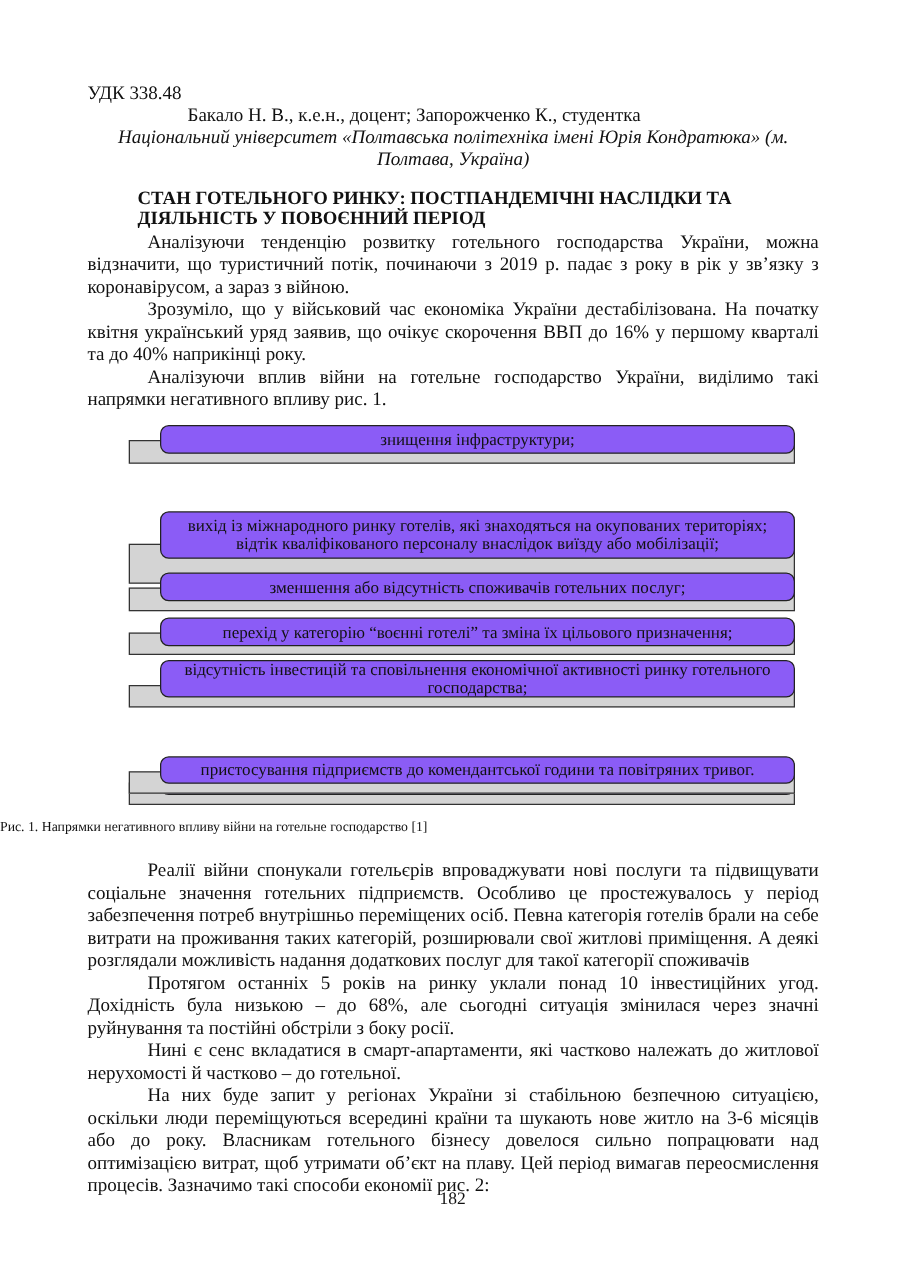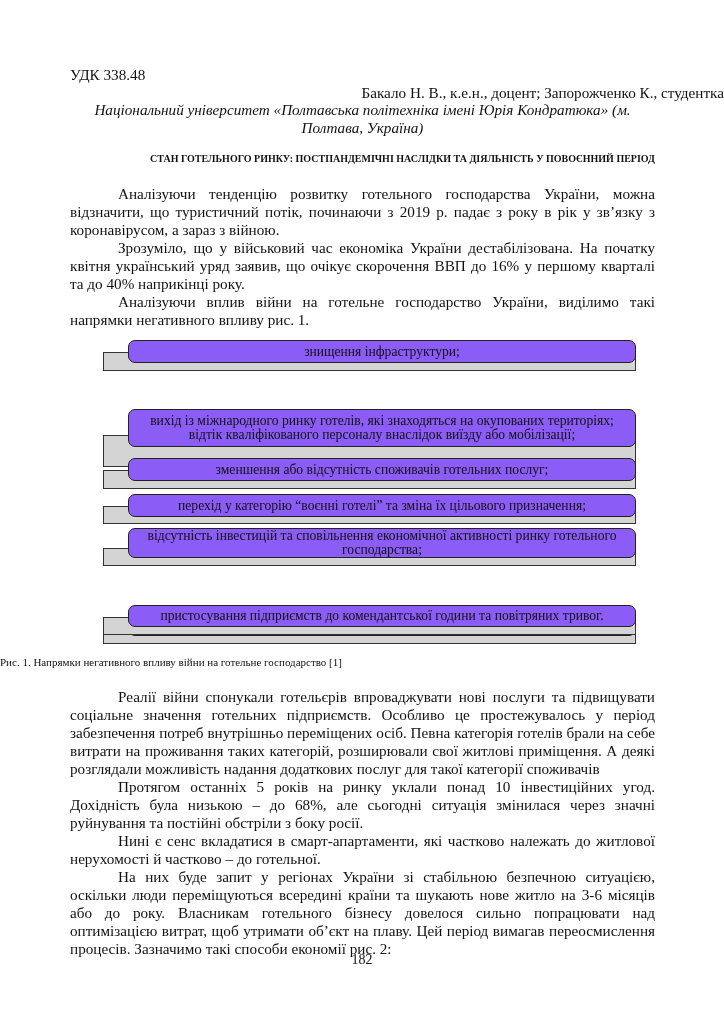--- a/index.html
+++ b/index.html
@@ -4,23 +4,23 @@
 <style>
   html, body { margin: 0; padding: 0; background: #ffffff; }
   body {
     width: 724px; height: 1024px; position: relative; overflow: hidden;
     font-family: "Liberation Serif", "DejaVu Serif", serif;
     color: #111; font-size: 15.2px;
   }
   .abs { position: absolute; }
   .line { position: absolute; left: 70px; width: 585px; line-height: 17.5px; white-space: nowrap; }
   .udk { left: 70px; top: 66px; }
-  .authors { top: 84px; left: 0; width: 724px; text-align: right; padding-left: 150px; box-sizing: border-box; }
+  .authors { top: 84px; left: 0; width: 724px; text-align: left; padding-left: 150px; box-sizing: border-box; }
   .affil { top: 101px; left: 70px; width: 585px; text-align: center; font-style: italic; white-space: normal; line-height: 18px; }
-  .title { top: 151px; left: 70px; width: 585px; text-align: right; font-weight: bold; font-size: 10px; line-height: 16px; white-space: normal; padding-left: 40px; box-sizing: border-box; }
+  .title { top: 151px; left: 70px; width: 585px; text-align: left; font-weight: bold; font-size: 15px; line-height: 16px; white-space: normal; padding-left: 40px; box-sizing: border-box; }
   .para { position: absolute; left: 70px; width: 585px; line-height: 18px; text-align: justify; text-indent: 48px; }
 
   .diagram { position: absolute; left: 0; top: 0; width: 724px; height: 1024px; pointer-events: none; }
   .item { position: absolute; left: 103px; width: 533px; }
   .item .gray {
     position: absolute; left: 0; right: 0; bottom: 0;
     background: #d4d4d4; border: 1.5px solid #333; box-sizing: border-box;
   }
   .item .box {
     position: absolute; left: 25px; right: 0; top: 0;

